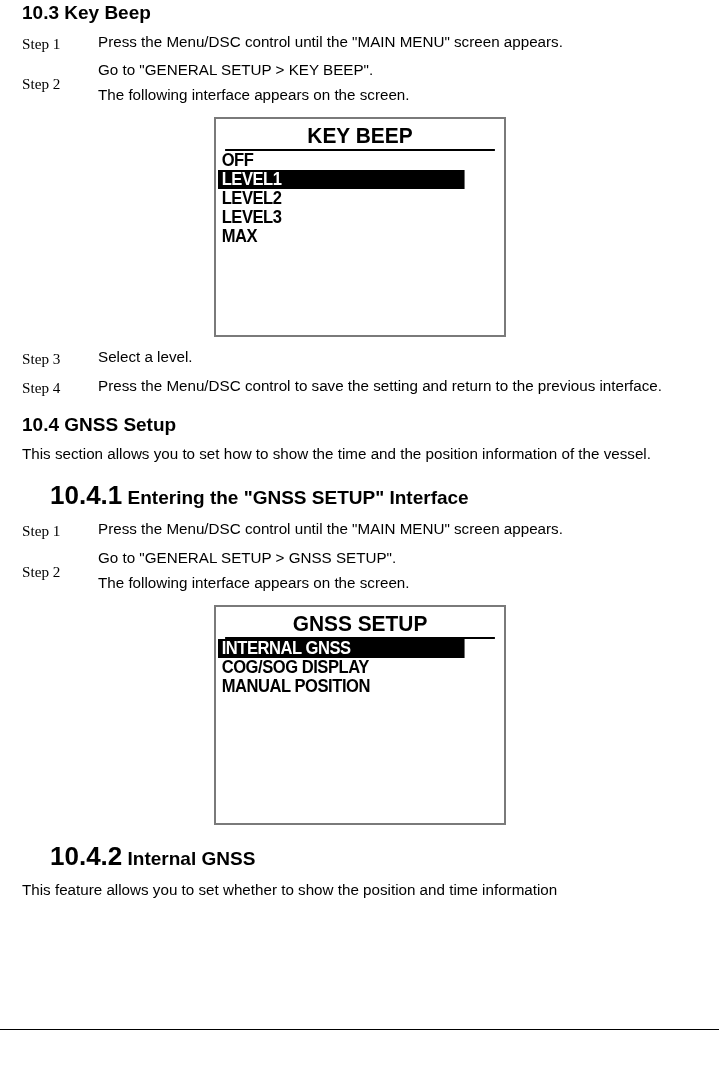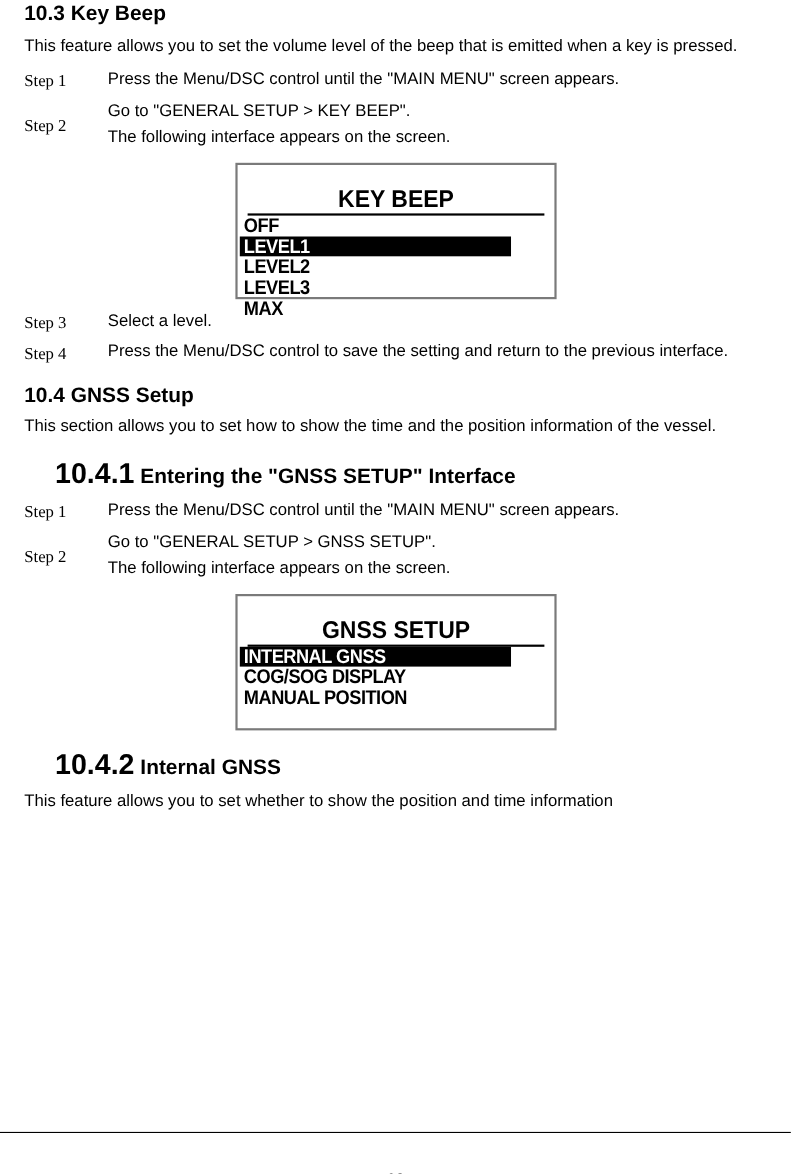--- a/index.html
+++ b/index.html
@@ -52,26 +52,26 @@
   .h-sub .num {
     font-size: 26px;
   }
   .screen-wrap {
     display: flex;
     justify-content: center;
     margin: 8px 0 10px 0;
   }
   .screen {
     width: 292px;
-    height: 124px;
+    height: 220px;
     border: 2px solid #7a7a7a;
     background: #fff;
     position: relative;
     box-sizing: border-box;
-    padding: 18px 2px 2px 2px;
+    padding: 4px 2px 2px 2px;
     font-family: "Arial Black","Impact",sans-serif;
     letter-spacing: 0px;
   }
   .screen .title {
     text-align: center;
     font-family: "Arial Black","Impact",sans-serif;
     font-size: 22px;
     font-weight: 900;
     line-height: 1;
     padding: 2px 0 2px 0;
@@ -104,21 +104,20 @@
     margin-top: 29px;
   }
   .spacer8 { height:8px; }
 </style>
 </head>
 <body>
 
 <div class="page">
 
   <div class="h-section">10.3 Key Beep</div>
-  <p class="para">This feature allows you to set the volume level of the beep that is emitted when a key is pressed.</p>
 
   <div class="step-row">
     <div class="step-label">Step 1</div>
     <div class="step-text">
       <div class="line"><span>Press the </span><span class="bold">Menu/DSC</span><span> control until the "MAIN MENU" screen appears.</span></div>
     </div>
   </div>
 
   <div class="step-row">
     <div class="step-label">Step 2</div>

